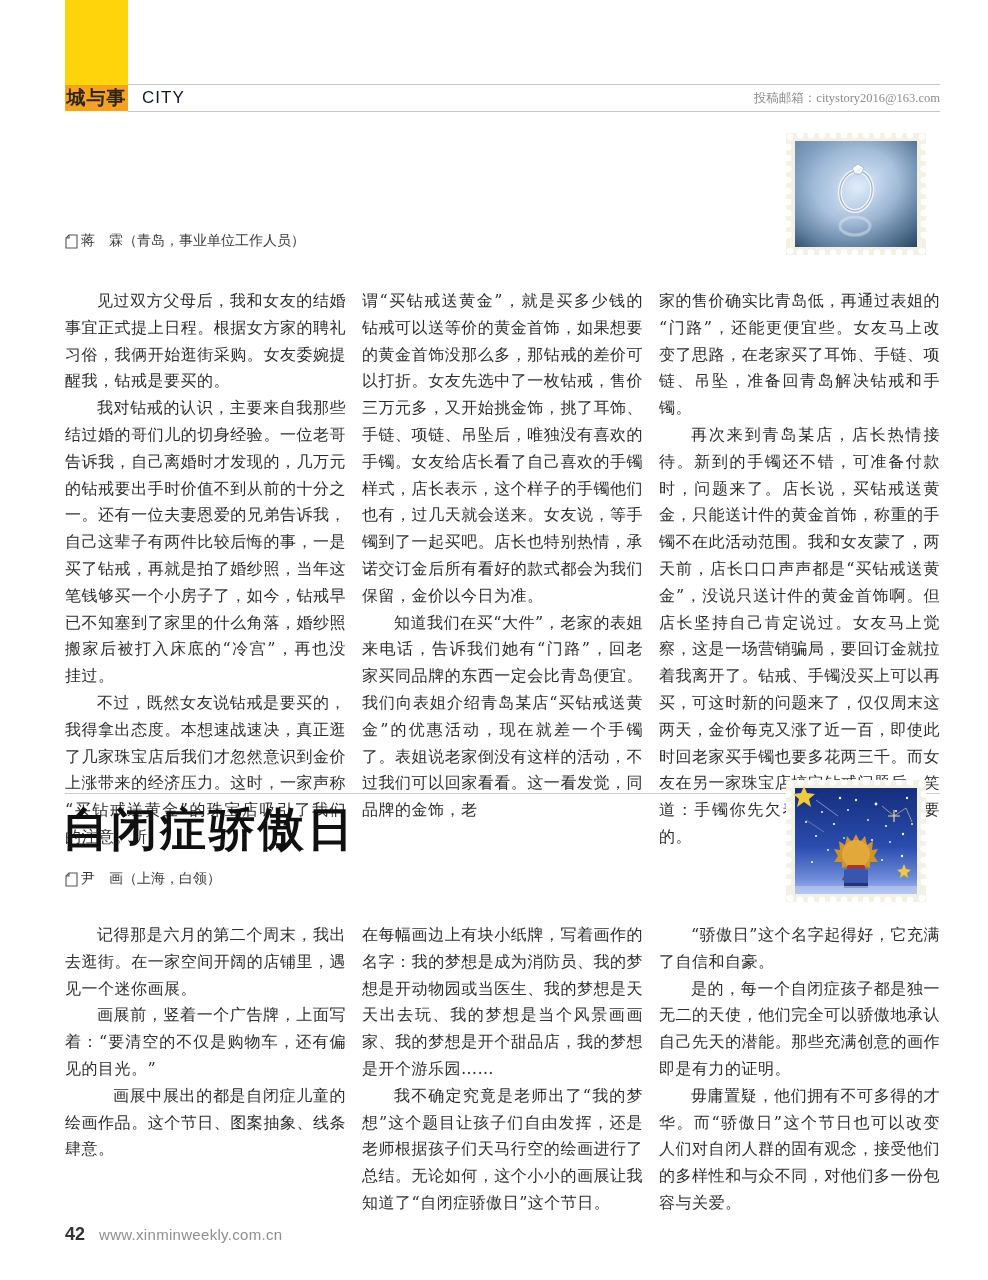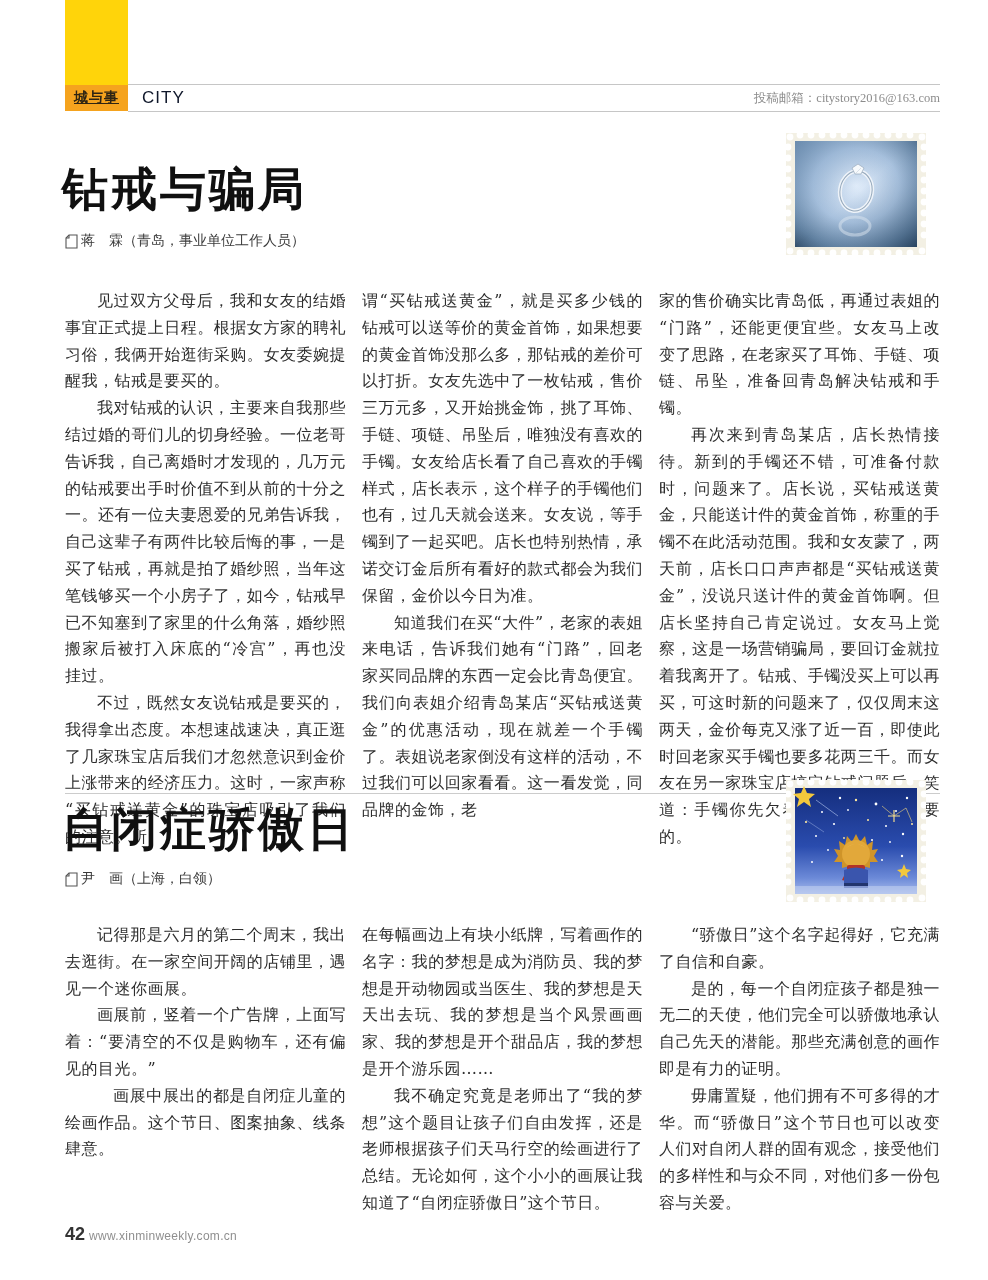--- a/index.html
+++ b/index.html
@@ -5,23 +5,22 @@
   html,body { margin:0; padding:0; background:#ffffff; }
   .page {
     position:relative; width:988px; height:1280px; background:#ffffff;
     font-family:"DejaVu Serif", serif; overflow:hidden;
   }
   
   .yellow-tab { position:absolute; left:65px; top:0; width:63px; height:85px; background:#FFD40A; }
   .section-box {
     position:absolute; left:65px; top:85px; width:63px; height:26px; background:#F5A31E;
     display:flex; align-items:center; justify-content:center;
-    font-family:"Liberation Sans", sans-serif; font-weight:bold; font-size:14px; color:#2e2413;
+    font-family:"Liberation Sans", sans-serif; font-weight:bold; font-size:19px; color:#2e2413;
     letter-spacing:1px;
-    text-decoration:underline;
   }
   .rule-top    { position:absolute; left:128px; top:84px;  width:812px; height:1px; background:#c6c6c6; }
   .rule-bottom { position:absolute; left:128px; top:111px; width:812px; height:1px; background:#c6c6c6; }
   .city-label {
     position:absolute; left:142px; top:85px; height:26px; line-height:26px;
     font-family:"Liberation Sans", sans-serif; font-size:17px; color:#0f172a; letter-spacing:1px;
   }
   .email-label {
     position:absolute; right:48px; top:85px; height:26px; line-height:26px;
     font-family:Liberation Serif, serif; font-size:12.5px; color:#8c8c8c;
@@ -44,39 +43,38 @@
     color:#2e2e2e; letter-spacing:0.5px;
   }
   .col p.ind  { text-indent:2em; }
   .col p.ind3 { text-indent:3em; }
   .divider { position:absolute; left:65px; top:793px; width:875px; height:1px; background:#cccccc; }
   
   .stamp { position:absolute; width:140px; height:122px; }
   .stamp svg { display:block; }
   
   .footer {
-    position:absolute; left:65px; top:1224px; display:flex; align-items:baseline; gap:4px;
+    position:absolute; left:65px; top:1224px; display:flex; align-items:baseline; gap:14px;
     font-family:"Liberation Sans", sans-serif;
   }
   .page-number { font-size:18px; font-weight:bold; color:#333333; }
-  .website { font-size:12px; color:#8f8f8f; letter-spacing:0.3px; }
+  .website { font-size:15px; color:#8f8f8f; letter-spacing:0.3px; }
 </style>
 </head>
 <body>
 
 <div class="page">
 
   <div class="yellow-tab"></div>
   <div class="section-box">城与事</div>
   <div class="rule-top"></div>
   <div class="rule-bottom"></div>
   <div class="city-label">CITY</div>
   <div class="email-label">投稿邮箱：citystory2016@163.com</div>
 
-  <div class="art-title" style="top:166px;">钻戒与骗局</div>
 
   <div class="author-line" style="top:232px;">
     <span>
       <svg width="13" height="15" viewBox="0 0 13 15">
         <path d="M4 1 L12 1 L12 14 L1 14 L1 4 Z" fill="none" stroke="#555" stroke-width="1.1"></path>
         <path d="M4 1 L4 4 L1 4" fill="none" stroke="#555" stroke-width="1.1"></path>
       </svg>
     </span>
     <span>蒋　霖（青岛，事业单位工作人员）</span>
   </div>

